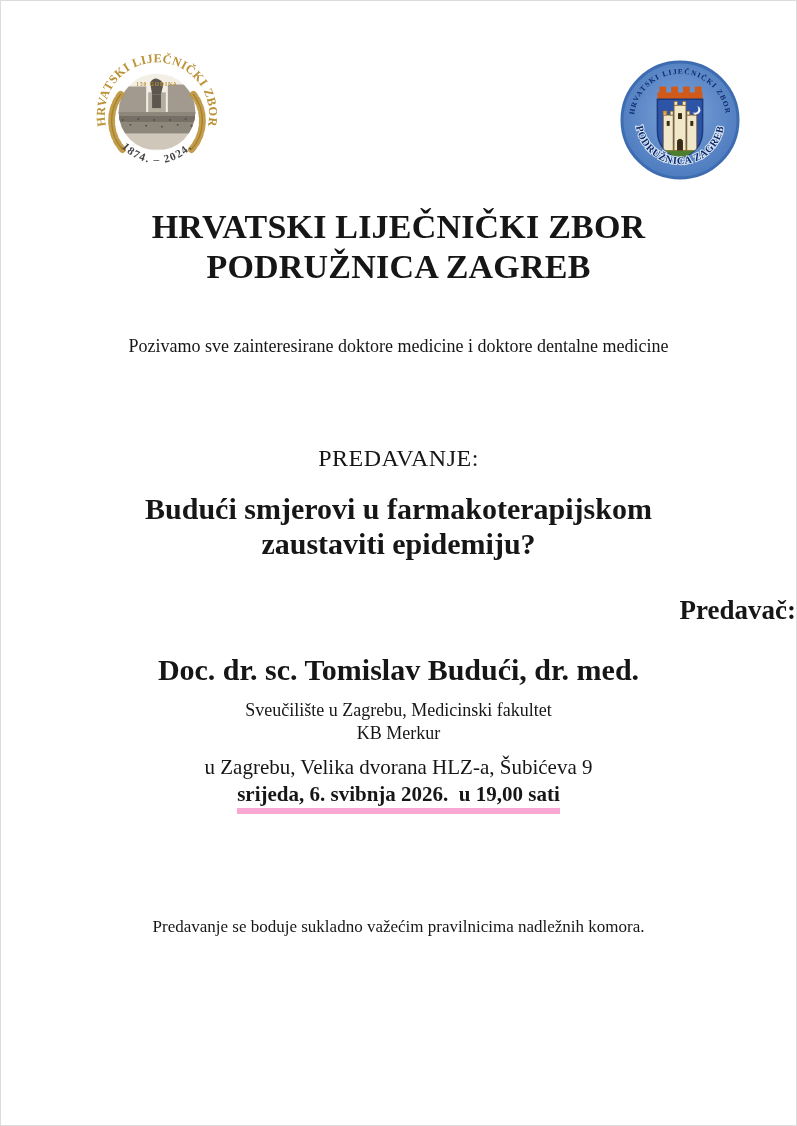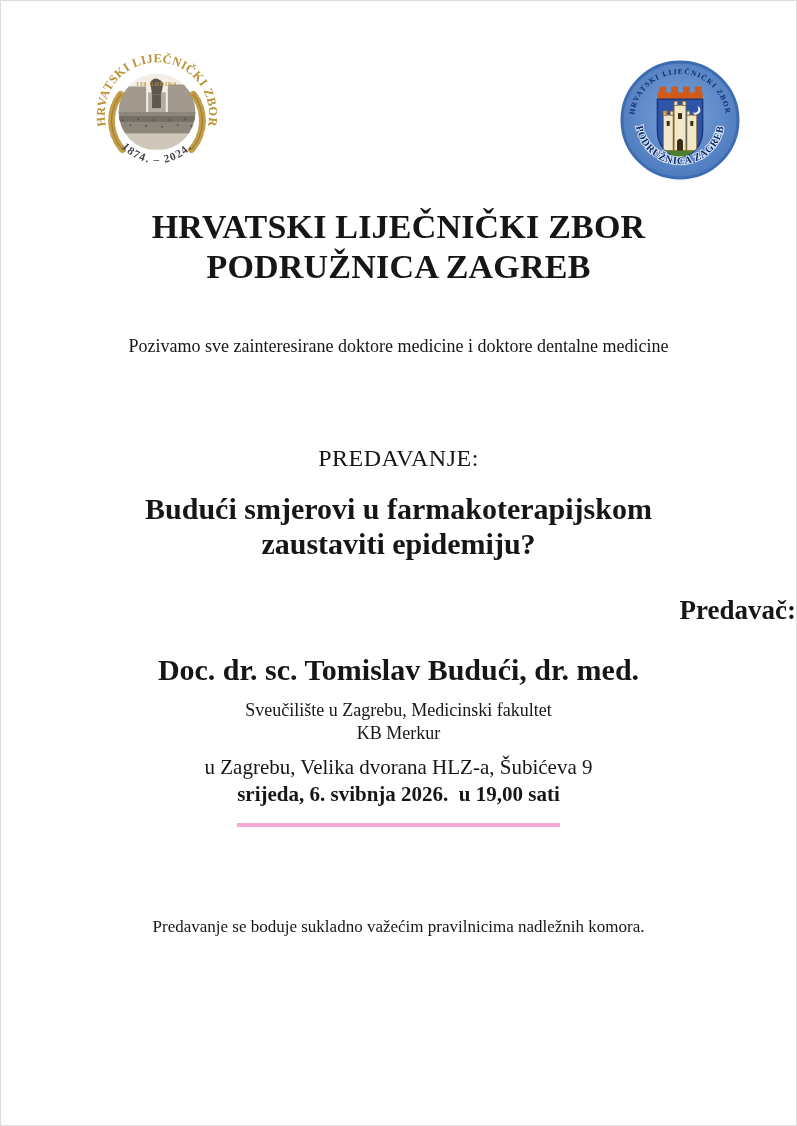--- a/index.html
+++ b/index.html
@@ -16,21 +16,21 @@
   .logo{position:absolute;}
   .hdr-title{top:206px;font-size:34px;font-weight:bold;line-height:1.18;letter-spacing:.2px;}
   .invite{top:334px;font-size:18px;line-height:1.3;}
   .event-label{top:396px;font-size:24px;letter-spacing:.5px;margin-top:48px;}
   .lecture-title{top:450px;font-size:30px;font-weight:bold;line-height:1.18;margin-top:40px;}
   .speaker-label{top:594px;font-size:27px;font-weight:bold;text-align:right;}
   .speaker-name{top:652px;font-size:30px;font-weight:bold;}
   .affiliation{top:698px;font-size:18px;line-height:1.3;}
   .venue{top:754px;font-size:21px;}
   .datetime{top:781px;font-size:21px;font-weight:bold;}
-  .datetime .ul{display:inline-block;border-bottom:4px solid #f9a8d4;padding-bottom:16px;white-space:pre;}
+  .datetime .ul{display:inline-block;border-bottom:6px solid #f9a8d4;padding-bottom:1px;white-space:pre;}
   .footer-note{top:916px;font-size:17px;}
   svg text{font-family:"Liberation Serif", serif;}
 </style>
 </head>
 <body>
 
 <div class="page">
 
   <svg class="logo" style="left:92px;top:50px" width="128" height="130" viewBox="0 0 130 132">
     <defs>

